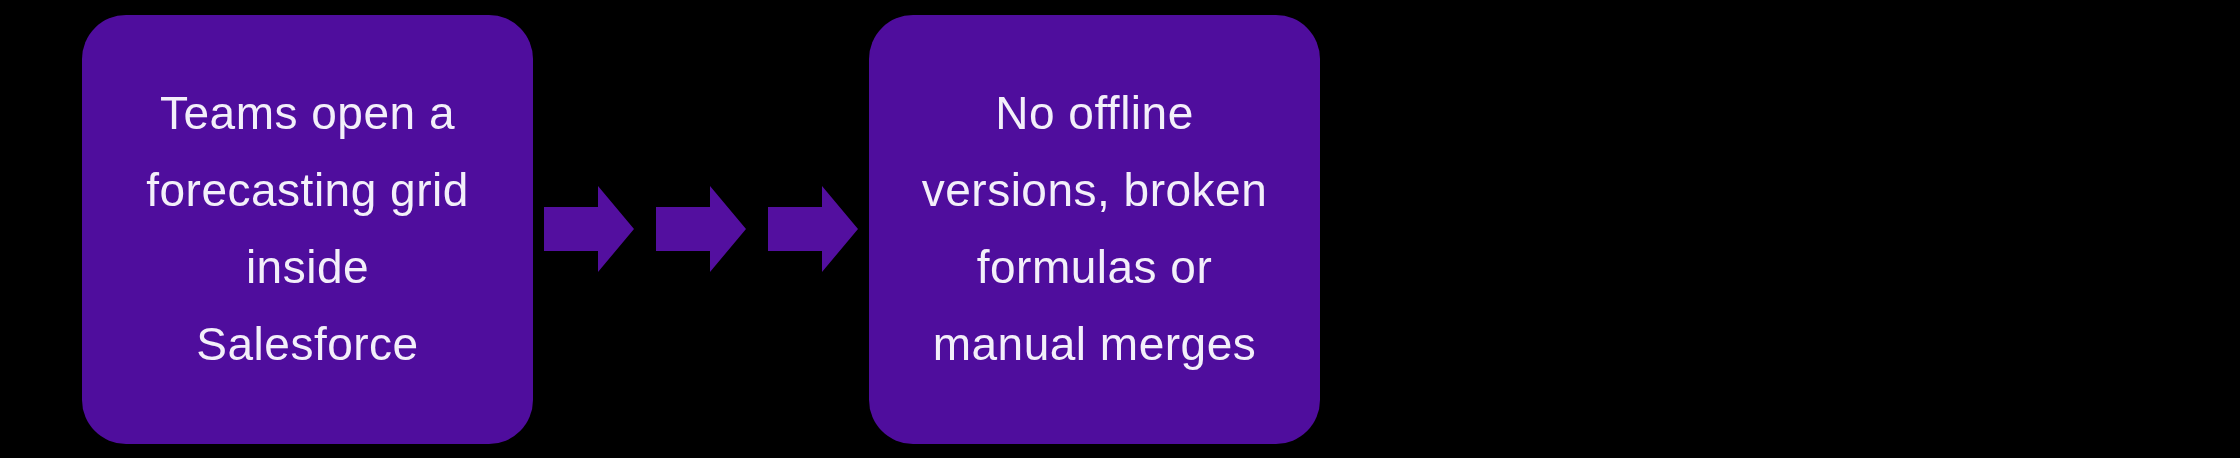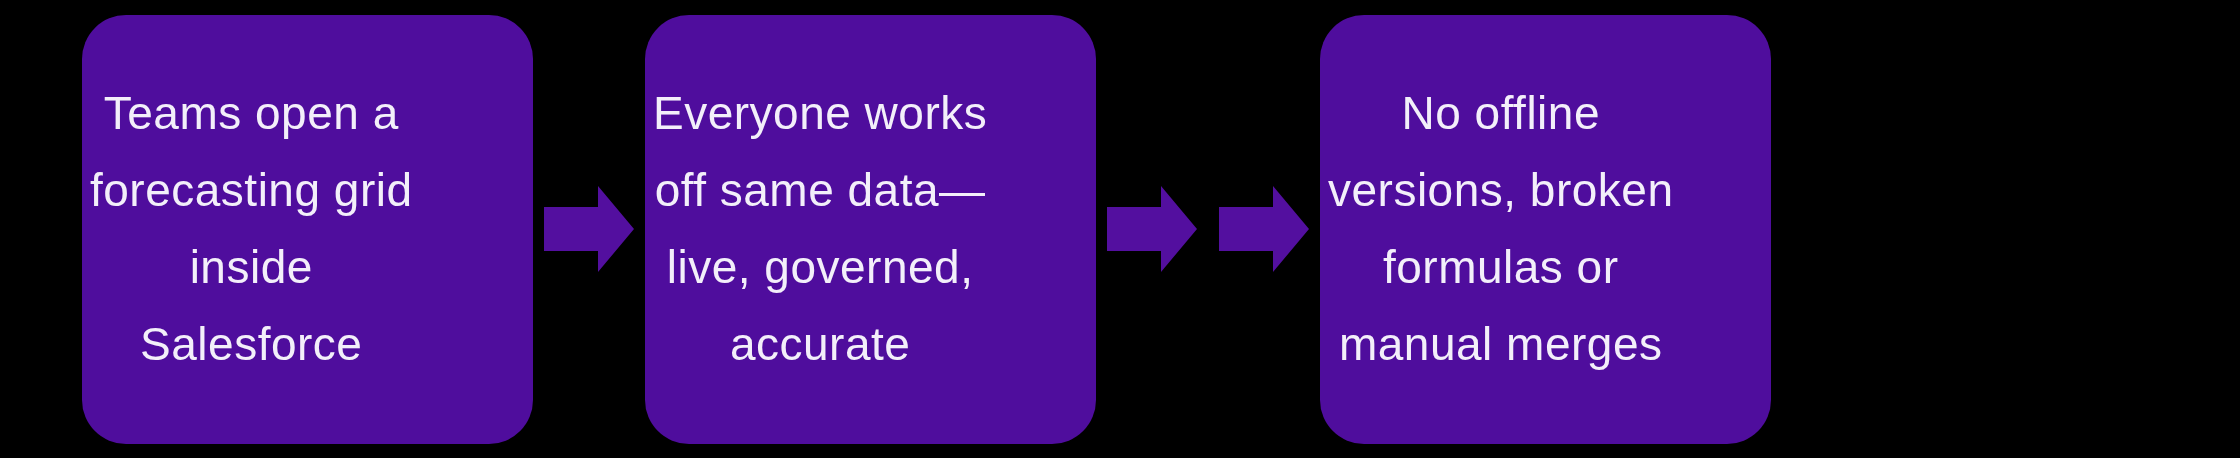--- a/index.html
+++ b/index.html
@@ -23,21 +23,21 @@
     padding-right: 18px;
   }
   .step-box {
     width: 451px;
     height: 429px;
     flex: 0 0 451px;
     background: var(--box-color, #4F0D9D);
     border-radius: 44px;
     display: flex;
     align-items: center;
-    justify-content: flex-start;
+    justify-content: center;
     text-align: center;
   }
   .step-text {
     color: var(--text-color, #F3EFFA);
     font-size: 46px;
     line-height: 77px;
     font-weight: 400;
     white-space: pre-line;
     letter-spacing: 0.5px;
     padding: 0 8px;
@@ -67,26 +67,20 @@
 inside
 Salesforce</div>
   </div>
 
   <div class="arrow-cell">
     <svg width="90" height="86" viewBox="0 0 90 86">
       <polygon points="0,21 54,21 54,0 90,43 54,86 54,65 0,65"></polygon>
     </svg>
   </div>
 
-  <div class="step-box">
-    <div class="step-text">Everyone works
-off same data—
-live, governed,
-accurate</div>
-  </div>
 
   <div class="arrow-cell">
     <svg width="90" height="86" viewBox="0 0 90 86">
       <polygon points="0,21 54,21 54,0 90,43 54,86 54,65 0,65"></polygon>
     </svg>
   </div>
 
 
   <div class="arrow-cell">
     <svg width="90" height="86" viewBox="0 0 90 86">

